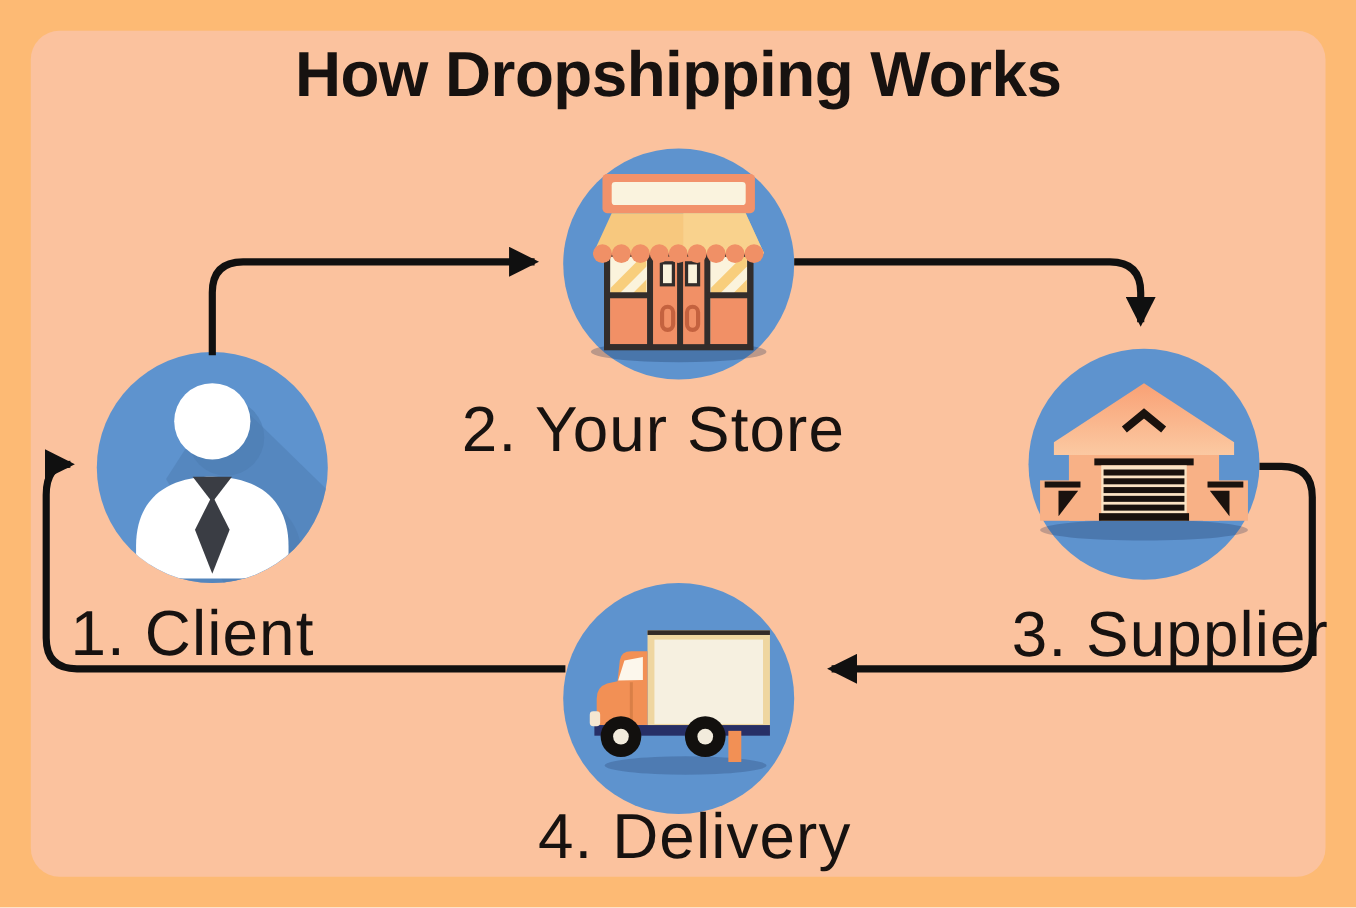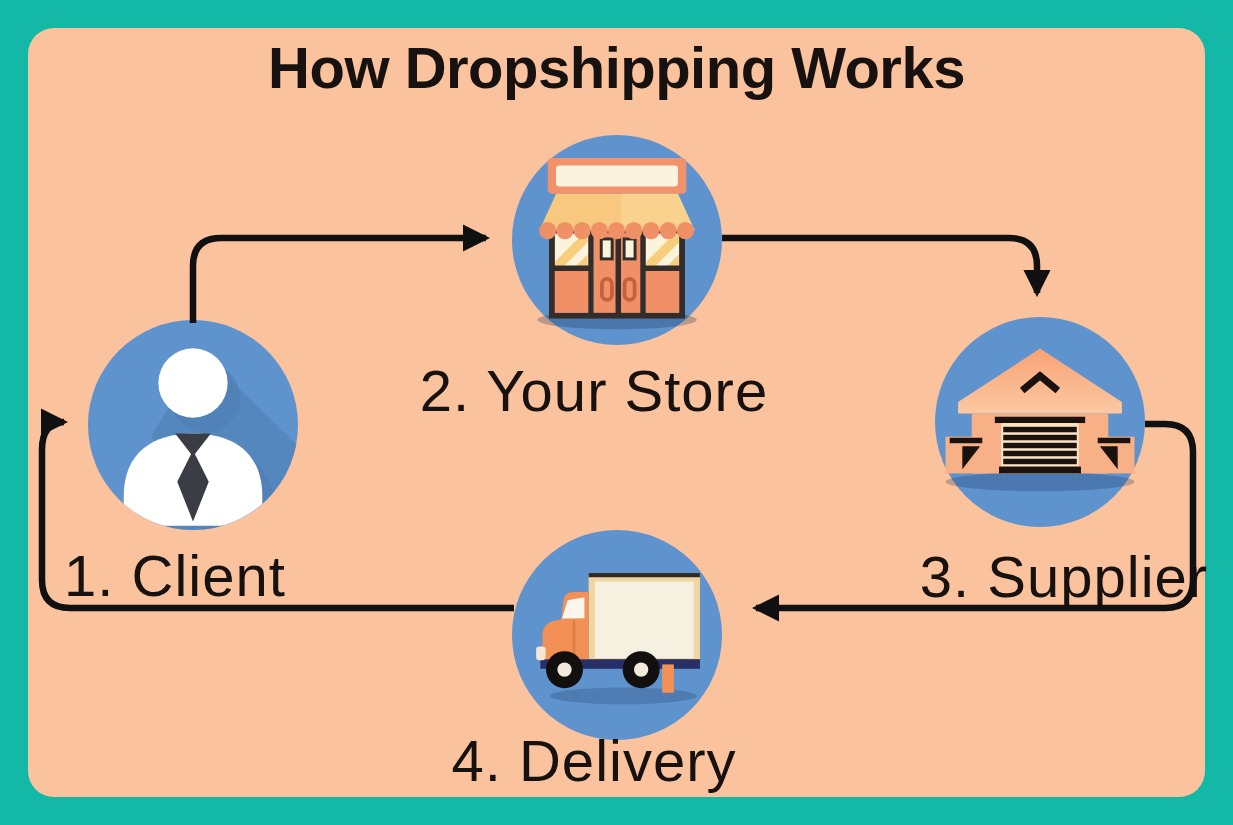--- a/index.html
+++ b/index.html
@@ -1,35 +1,35 @@
 <!DOCTYPE html>
 <html style="--card-bg: #FBC29E; --circle: #5E93CE; --arrow: #101010; --text: #171210;"><head>
 <meta charset="utf-8">
 <style>
   html,body{margin:0;padding:0;background:#fff;}
-  #canvas{position:relative;width:1233px;height:825px;overflow:hidden;background:#14b8a6;
+  #canvas{position:relative;width:1233px;height:825px;overflow:hidden;background:#fdba74;
           font-family:"Liberation Sans",sans-serif;}
   .card{position:absolute;left:28px;top:28px;width:1177px;height:769px;
         background:var(--card-bg,#FBC29E);border-radius:26px;}
   .title{position:absolute;left:0;top:34px;width:1233px;text-align:center;
          font-size:58px;font-weight:800;letter-spacing:-0.5px;
          color:var(--text,#171210);z-index:2;margin:0;}
   .node{position:absolute;width:210px;height:210px;border-radius:50%;
         background:var(--circle,#5E93CE);z-index:1;}
   .node svg{display:block;width:210px;height:210px;}
   .step-label{position:absolute;width:360px;text-align:center;font-size:58px;
         font-weight:400;letter-spacing:1px;color:var(--text,#171210);z-index:2;}
   .n-client{left:88px;top:320px;}
   .n-store{left:512px;top:135px;}
   .n-supplier{left:935px;top:317px;}
   .n-delivery{left:512px;top:530px;}
   .l-client{left:-5px;top:542px;}
   .l-store{left:414px;top:357px;}
   .l-supplier{left:884px;top:543px;}
-  .l-delivery{left:414px;top:727px;}
+  .l-delivery{left:414px;top:727px;text-align:right;}
   .arrows{position:absolute;left:0;top:0;width:1233px;height:825px;z-index:3;pointer-events:none;}
   .arrows .flow{fill:none;stroke:var(--arrow,#101010);stroke-width:6.5px;}
 </style>
 </head>
 <body>
 
 <div id="canvas">
   <div class="card"></div>
 
   <h1 class="title">How Dropshipping Works</h1>

